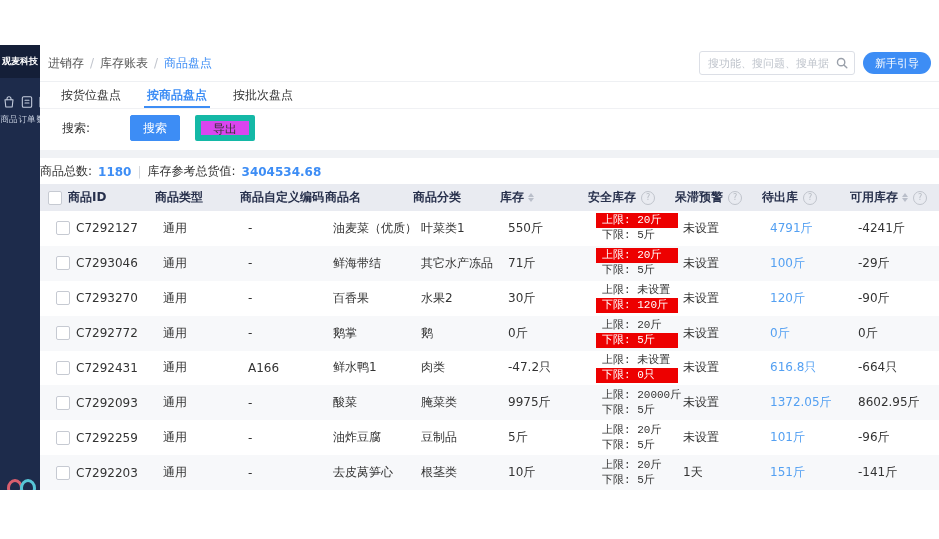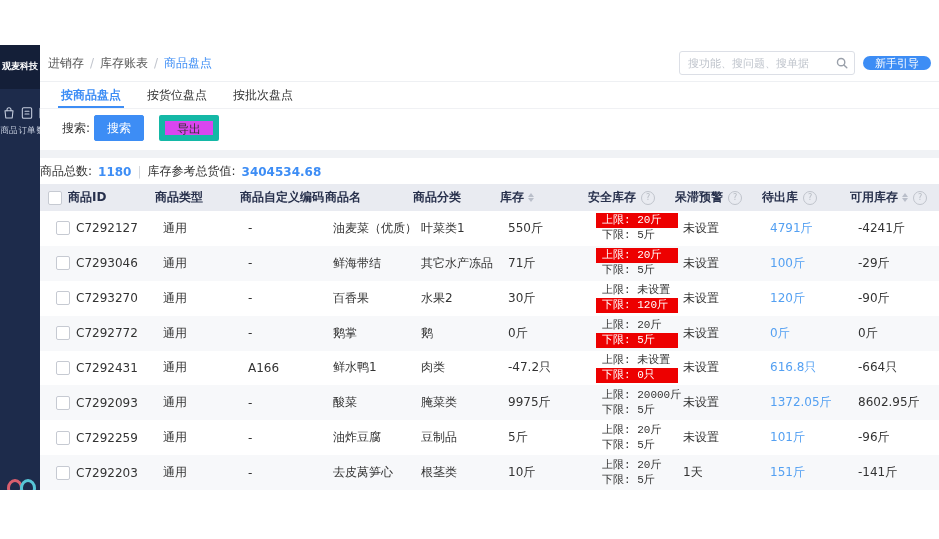--- a/index.html
+++ b/index.html
@@ -2,58 +2,58 @@
 <html style="--accent: #3d8df5; --alert: #ed0000; --active: #2b7ec9;"><head>
 <meta charset="utf-8">
 <style>
   html,body{margin:0;padding:0;background:#fff;}
   .canvas{position:relative;width:939px;height:539px;background:#fff;overflow:hidden;
           font-family:"DejaVu Sans","Liberation Sans",sans-serif;-webkit-font-smoothing:antialiased;}
   .app{position:absolute;top:45px;left:0;width:939px;height:445px;display:flex;overflow:hidden;background:#f0f2f5;}
 
   
   .sidebar{position:relative;width:40px;min-width:40px;background:#1d2b4b;display:flex;flex-direction:column;overflow:hidden;}
-  .logo{height:44px;background:#141f38;color:#fff;font-size:9px;font-weight:bold;display:flex;align-items:center;justify-content:center;letter-spacing:0;line-height:1.1;text-align:center;}
+  .logo{height:33px;background:#141f38;color:#fff;font-size:9px;font-weight:bold;display:flex;align-items:center;justify-content:center;letter-spacing:0;line-height:1.1;text-align:center;}
   .nav{display:flex;margin-top:8px;}
   .nav-item{height:47px;display:flex;flex-direction:column;align-items:center;justify-content:center;gap:3px;color:#c6cede;cursor:pointer;}
   .nav-item .nav-ic{width:16px;height:16px;display:block;}
   .nav-item .nav-ic svg{width:16px;height:16px;stroke:currentColor;fill:none;stroke-width:1.6;stroke-linecap:round;stroke-linejoin:round;display:block;}
   .nav-label{font-size:9px;transform:scale(.95);white-space:nowrap;}
   .nav-item.active{background:var(--active,#2b7ec9);color:#fff;position:relative;}
   .nav-item.active::after{content:"";position:absolute;right:0;top:50%;margin-top:-5px;border-top:5px solid transparent;border-bottom:5px solid transparent;border-right:5px solid #f5f6f8;}
   .footer-logo{position:absolute;bottom:-7px;left:7px;display:flex;}
   .footer-logo i{width:10px;height:12px;border-radius:50%;border:3px solid #d95f6e;display:block;}
   .footer-logo i+i{border-color:#57c7d8;margin-left:-3px;}
 
   
   .main{flex:1;display:flex;flex-direction:column;min-width:0;}
   .topbar{height:36px;background:#fff;border-bottom:1px solid #eef0f3;display:flex;align-items:center;padding:0 8px;}
   .breadcrumb{font-size:12px;color:#666;display:flex;align-items:center;gap:6px;}
   .bc-item{color:#555;cursor:pointer;}
   .bc-item.current{color:var(--accent,#3d8df5);}
   .bc-sep{color:#c0c4cc;}
   .topbar-right{margin-left:auto;display:flex;align-items:center;gap:8px;}
-  .help-search{position:relative;width:176px;height:24px;}
+  .help-search{position:relative;width:156px;height:24px;}
   .help-search input{width:100%;height:100%;box-sizing:border-box;border:1px solid #dcdfe6;border-radius:3px;padding:0 24px 0 8px;font-size:11px;color:#333;outline:none;font-family:inherit;}
   .help-search input::placeholder{color:#bfc4cc;}
   .mag{position:absolute;right:6px;top:4px;width:14px;height:14px;}
   .mag svg{width:14px;height:14px;stroke:#9aa0aa;fill:none;stroke-width:1.6;stroke-linecap:round;}
-  .guide-btn{height:14px;border:none;border-radius:12px;background:var(--accent,#3d8df5);color:#fff;font-size:11px;padding:0 12px;cursor:pointer;font-family:inherit;white-space:nowrap;}
+  .guide-btn{height:22px;border:none;border-radius:12px;background:var(--accent,#3d8df5);color:#fff;font-size:11px;padding:0 12px;cursor:pointer;font-family:inherit;white-space:nowrap;}
 
   .card{background:#fff;}
   .tabs{display:flex;align-items:stretch;height:26px;padding:0 8px;border-bottom:1px solid #f0f1f4;}
   .tab{display:flex;align-items:center;padding:0 13px;font-size:12px;color:#333;cursor:pointer;position:relative;}
   .tab.active{color:var(--accent,#3d8df5);font-weight:bold;}
   .tab.active::after{content:"";position:absolute;left:10px;right:10px;bottom:0;height:2px;background:var(--accent,#3d8df5);}
   .search-row{display:flex;align-items:center;gap:4px;padding:6px 8px 9px 22px;}
   .search-label{font-size:12px;color:#333;}
   .search-input{width:178px;height:24px;box-sizing:border-box;border:1px solid #dcdfe6;border-radius:2px;padding:0 8px;font-size:11px;color:#333;outline:none;font-family:inherit;}
   .search-input::placeholder{color:#bfc4cc;}
   .btn{height:26px;box-sizing:border-box;border-radius:2px;font-size:12px;padding:0 12px;cursor:pointer;font-family:inherit;}
-  .btn-primary{background:var(--accent,#3d8df5);border:1px solid var(--accent,#3d8df5);color:#fff;}
+  .btn-primary{background:var(--accent,#3d8df5);border:1px solid var(--accent,#3d8df5);color:#fff;margin-left:36px;}
   .btn-plain{background:#d946ef;border:6px solid #14b8a6;color:#333;margin-left:11px;}
 
   .gap{height:8px;background:#f0f2f5;}
 
   .table-wrap{flex:1;display:flex;flex-direction:column;background:#fff;min-height:0;}
   .stats{display:flex;align-items:center;gap:6px;font-size:12px;color:#333;padding:5px 0 4px;background:#fff;}
   .stats .num{color:var(--accent,#3d8df5);font-weight:bold;}
   .stats .sep{color:#d4d7dd;}
 
   .grid-row{display:grid;grid-template-columns:28px 87px 85px 85px 88px 87px 88px 87px 87px 88px 1fr;align-items:center;}
@@ -174,22 +174,22 @@
                   <path d="M10.2 10.2L13.5 13.5"></path>
                 </svg>
             </span>
           </div>
           <button class="guide-btn">新手引导</button>
         </div>
       </div>
 
       <div class="card">
         <div class="tabs">
+            <div class="tab">按货位盘点</div>
             <div class="tab active">按商品盘点</div>
-            <div class="tab">按货位盘点</div>
             <div class="tab">按批次盘点</div>
           </div>
         <div class="search-row">
           <span class="search-label">搜索:</span>
           <button class="btn btn-primary">搜索</button>
           <button class="btn btn-plain">导出</button>
         </div>
       </div>
 
       <div class="gap"></div>

